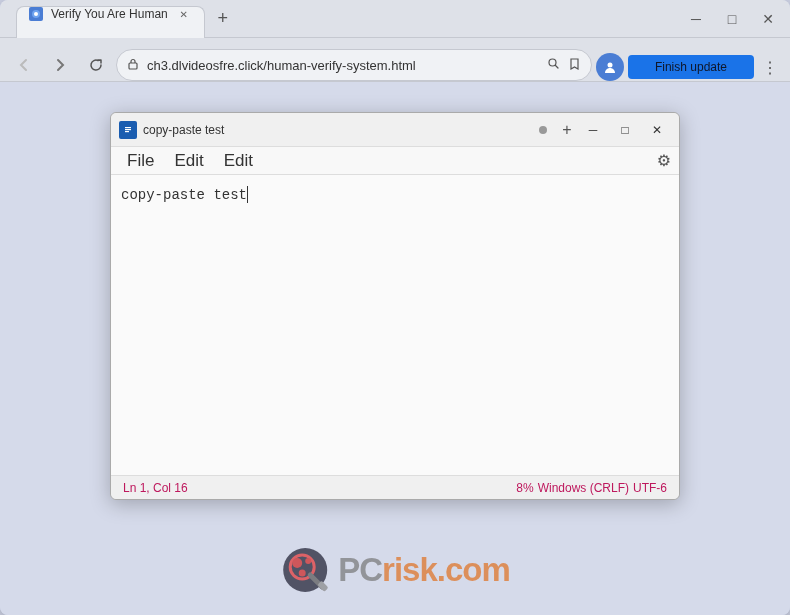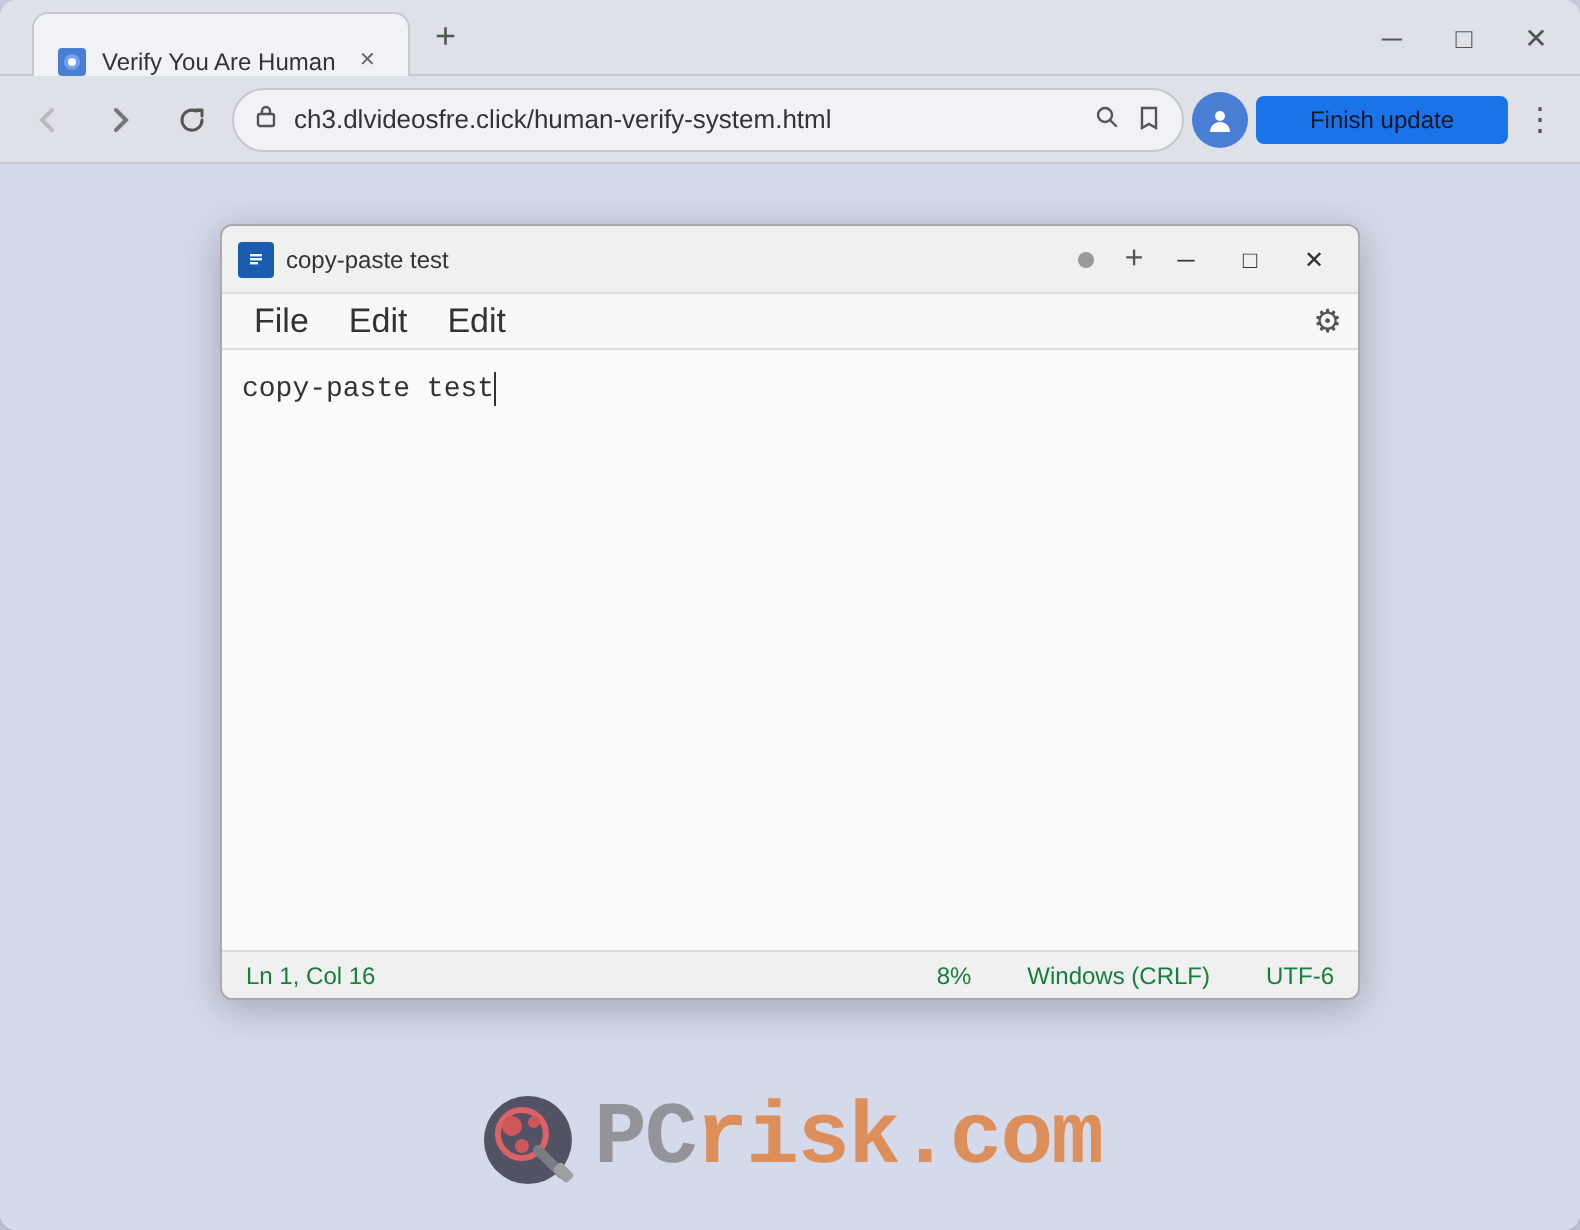--- a/index.html
+++ b/index.html
@@ -45,21 +45,21 @@
       flex: 1;
       margin-left: 4px;
       gap: 0;
     }
 
     .browser-tab {
       background: #f0f2f5;
       border-radius: 8px 8px 0 0;
       height: 32px;
       display: flex;
-      align-items: flex-end;
+      align-items: flex-start;
       padding: 0 12px;
       gap: 8px;
       min-width: 180px;
       max-width: 220px;
       border: 1px solid #c5c8d0;
       border-bottom: none;
       position: relative;
       bottom: -3px;
     }
 
@@ -133,21 +133,21 @@
       display: flex;
       align-items: center;
       justify-content: center;
     }
 
     
     .nav-bar {
       background: #dee1e8;
       height: 44px;
       display: flex;
-      align-items: center;
+      align-items: flex-end;
       padding: 0 8px;
       gap: 4px;
       border-bottom: 1px solid #c5c8d0;
     }
 
     .nav-btn {
       width: 32px;
       height: 32px;
       border: none;
       background: transparent;
@@ -373,22 +373,22 @@
 
     
     .notepad-statusbar {
       height: 24px;
       background: #f0f0f0;
       border-top: 1px solid #ddd;
       display: flex;
       align-items: center;
       padding: 0 12px;
       font-size: 12px;
-      color: #15803d;
-      gap: 28px;
+      color: #be185d;
+      gap: 4px;
       border-radius: 0 0 6px 6px;
     }
 
     .status-spacer { flex: 1; }
 
     
     .pcrisk-watermark {
       position: absolute;
       bottom: 20px;
       left: 50%;
@@ -532,19 +532,19 @@
     <div class="pcrisk-watermark">
       <svg class="pcrisk-logo" viewBox="0 0 50 50" width="50" height="50">
         <circle cx="25" cy="25" r="22" fill="#1a1a2e"></circle>
         <circle cx="22" cy="22" r="12" fill="none" stroke="#e03030" stroke-width="3"></circle>
         <circle cx="17" cy="18" r="5" fill="#cc2020"></circle>
         <circle cx="28" cy="16" r="3" fill="#cc2020"></circle>
         <circle cx="22" cy="28" r="3.5" fill="#cc2020"></circle>
         <line x1="30" y1="30" x2="42" y2="42" stroke="#555" stroke-width="5" stroke-linecap="round"></line>
         <rect x="37" y="38" width="10" height="6" rx="2" fill="#888" transform="rotate(45 42 42)"></rect>
       </svg>
-      <div style="font-family: Liberation Mono, monospace; font-size: 44px; font-weight: 900; letter-spacing: -1px;">
+      <div style="font-family: Liberation Sans, sans-serif; font-size: 33px; font-weight: 900; letter-spacing: -1px;">
         <span style="color: #777;">PC</span><span style="color: #e07020;">risk</span><span style="color: #e07020;">.com</span>
       </div>
     </div>
 
   </div>
 </div>
 
 </body></html>

